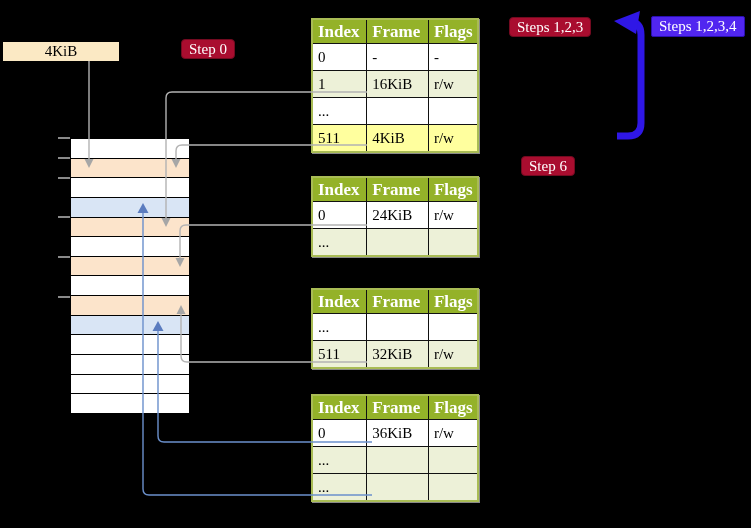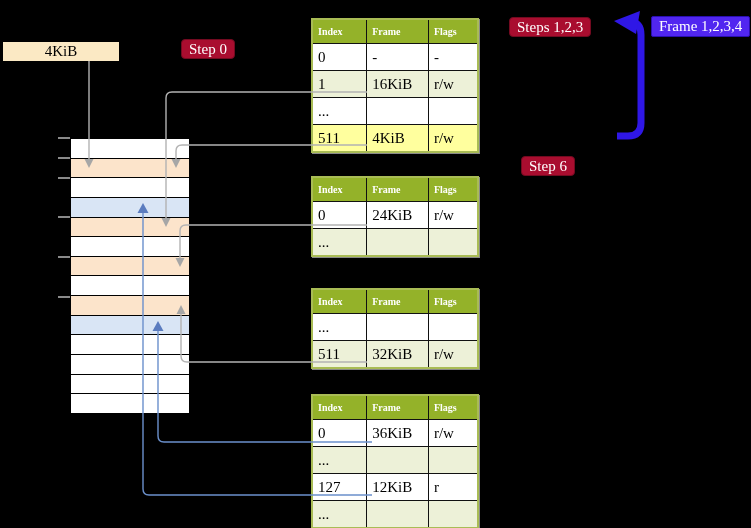--- a/index.html
+++ b/index.html
@@ -48,21 +48,21 @@
   table.ptable{
     border-collapse:collapse;table-layout:fixed;width:168px;
     border:2px solid var(--table-border);
     box-shadow:1px 1px 0 #8a8a8a;
     background:var(--row-green);
   }
   table.ptable col.c1{width:54px;}
   table.ptable col.c2{width:61px;}
   table.ptable col.c3{width:49px;}
   table.ptable th{
-    background:var(--header-green);color:#fff;font-size:10px;font-weight:bold;
+    background:var(--header-green);color:#fff;font-size:17px;font-weight:bold;
     height:23px;text-align:left;padding:0 0 0 5px;border:1px solid #111;
   }
   table.ptable td{
     font-size:15px;color:#000;height:26px;padding:0 0 0 5px;
     border:1px solid #111;overflow:hidden;white-space:nowrap;
   }
   table.ptable tr.white td{background:#ffffff;}
   table.ptable tr.green td{background:var(--row-green);}
   table.ptable tr.hl td{background:var(--highlight) !important;}
   
@@ -70,21 +70,21 @@
 </style>
 </head>
 <body>
 
 <div id="canvas">
 
   <div class="frame-label">4KiB</div>
 
   <div class="badge red" id="badge-step0">Step 0</div>
   <div class="badge red" id="badge-steps123">Steps 1,2,3</div>
-  <div class="badge blue" id="badge-steps1234">Frame 1,2,3,4</div>
+  <div class="badge blue" id="badge-steps1234">Steps 1,2,3,4</div>
   <div class="badge red" id="badge-step4">Step 6</div>
 
   <div class="memory-stack">
       <div class="mrow white"></div>
       <div class="mrow peach"></div>
       <div class="mrow white"></div>
       <div class="mrow blue"></div>
       <div class="mrow peach"></div>
       <div class="mrow white"></div>
       <div class="mrow peach"></div>
@@ -217,25 +217,20 @@
           <tr class="white">
             <td>0</td>
             <td>36KiB</td>
             <td>r/w</td>
           </tr>
           <tr class="green">
             <td>...</td>
             <td></td>
             <td></td>
           </tr>
-          <tr class="white">
-            <td>127</td>
-            <td>12KiB</td>
-            <td>r</td>
-          </tr>
           <tr class="green">
             <td>...</td>
             <td></td>
             <td></td>
           </tr>
         </tbody>
       </table>
     </div>
 
   <svg id="overlay" width="751" height="528">

